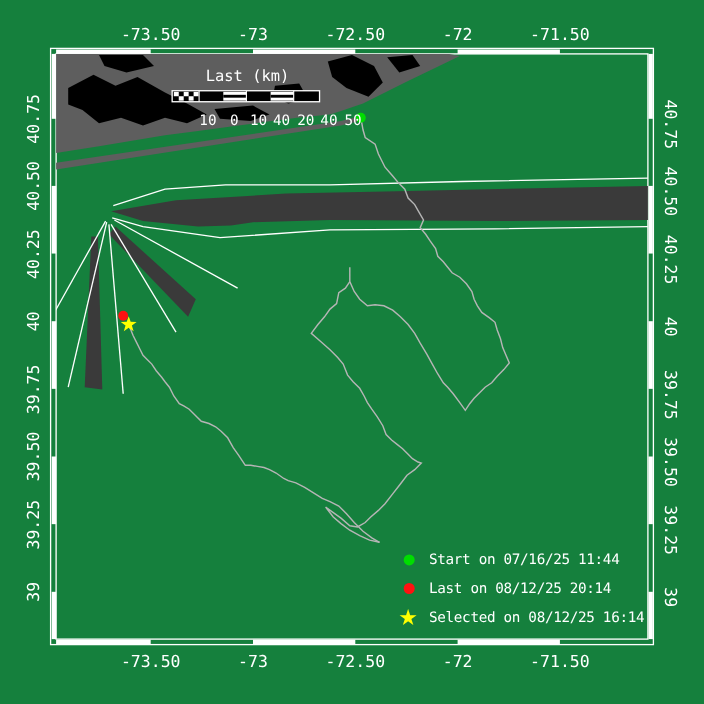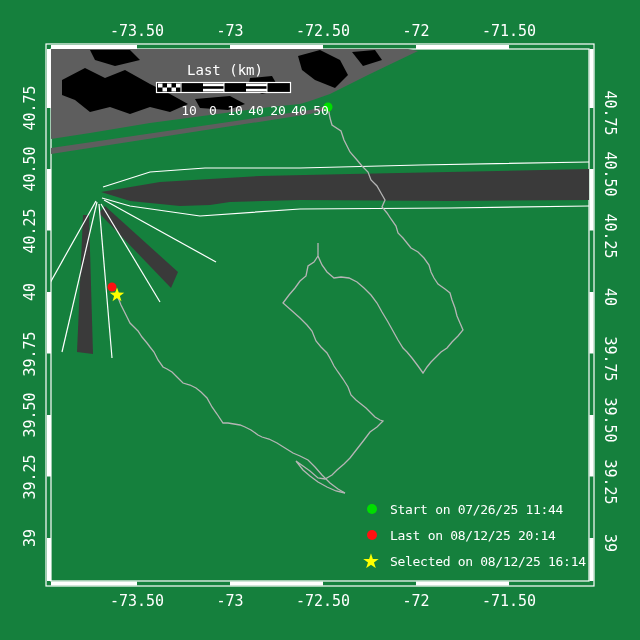--- a/index.html
+++ b/index.html
@@ -160,21 +160,21 @@
   <div class="scale-num" style="left:157px;top:103px">10</div>
   <div class="scale-num" style="left:181px;top:103px">0</div>
   <div class="scale-num" style="left:203px;top:103px">10</div>
   <div class="scale-num" style="left:224px;top:103px">40</div>
   <div class="scale-num" style="left:246px;top:103px">20</div>
   <div class="scale-num" style="left:267px;top:103px">40</div>
   <div class="scale-num" style="left:289px;top:103px">50</div>
 
   <div>
     <span class="legend-dot dot-start" style="left:367px;top:504px"></span>
-    <span class="legend-label" style="left:390px;top:502px">Start on 07/26/25 11:44</span>
+    <span class="legend-label" style="left:390px;top:502px">Start on 07/16/25 11:44</span>
 
     <span class="legend-dot dot-last" style="left:367px;top:530px"></span>
     <span class="legend-label" style="left:390px;top:528px">Last on 08/12/25 20:14</span>
 
     <span class="legend-star" style="left:362px;top:551px">★</span>
     <span class="legend-label" style="left:390px;top:554px">Selected on 08/12/25 16:14</span>
   </div>
 
 </div>
 

